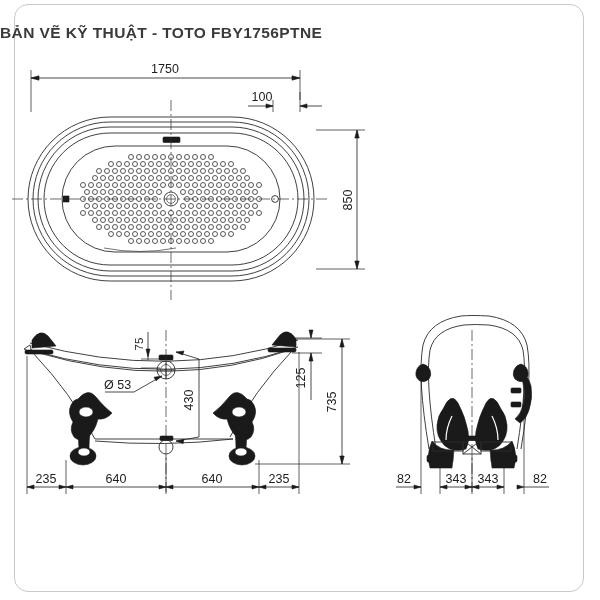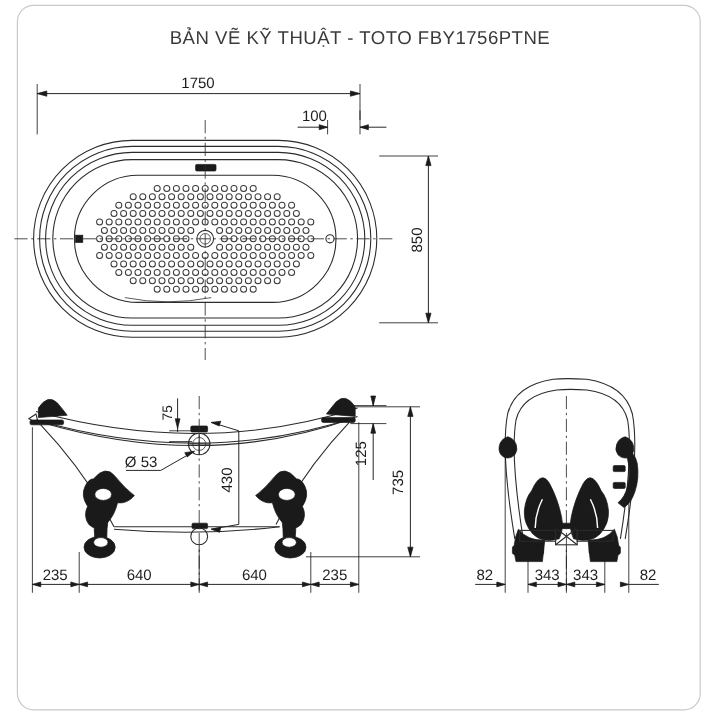--- a/index.html
+++ b/index.html
@@ -11,22 +11,22 @@
   #sheet{
     position:relative;width:600px;height:600px;box-sizing:border-box;
     background:#ffffff;
   }
   .frame{
     position:absolute;left:14px;top:4px;width:570px;height:588px;
     border:1px solid #c9c9c9;border-radius:14px;box-sizing:border-box;
     pointer-events:none;
   }
   #title{
-    position:absolute;left:0;top:24px;width:600px;text-align:center;
-    font-size:15.5px;font-weight:normal;letter-spacing:.4px;color:#3a3a3a;
+    position:absolute;left:0;top:24px;width:600px;
+    font-size:15.5px;font-weight:bold;letter-spacing:.4px;color:#3a3a3a;
   }
   svg#dwg{position:absolute;left:0;top:0;width:600px;height:600px;}
   .ln{stroke:#2b2b2b;fill:none;stroke-width:.9;}
   .ln-thin{stroke:#3a3a3a;fill:none;stroke-width:.7;}
   .dim{stroke:#1d1d1d;fill:none;stroke-width:.8;}
   .ext{stroke:#1d1d1d;fill:none;stroke-width:.7;}
   .cl{stroke:#2b2b2b;fill:none;stroke-width:.7;stroke-dasharray:11 3 2 3;}
   .hole{stroke:#3a3a3a;fill:#ffffff;stroke-width:.85;}
   .solid{fill:#1a1a1a;stroke:#1a1a1a;stroke-width:.6;}
   .dtxt{font-family:"Liberation Sans",sans-serif;font-size:12.5px;fill:#1d1d1d;}

